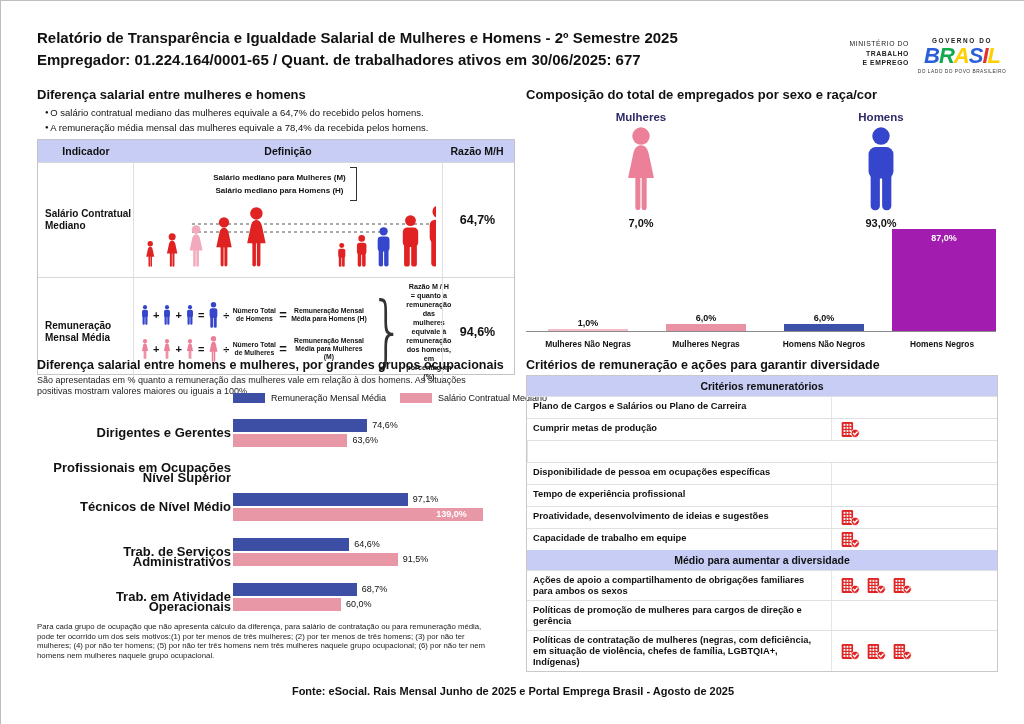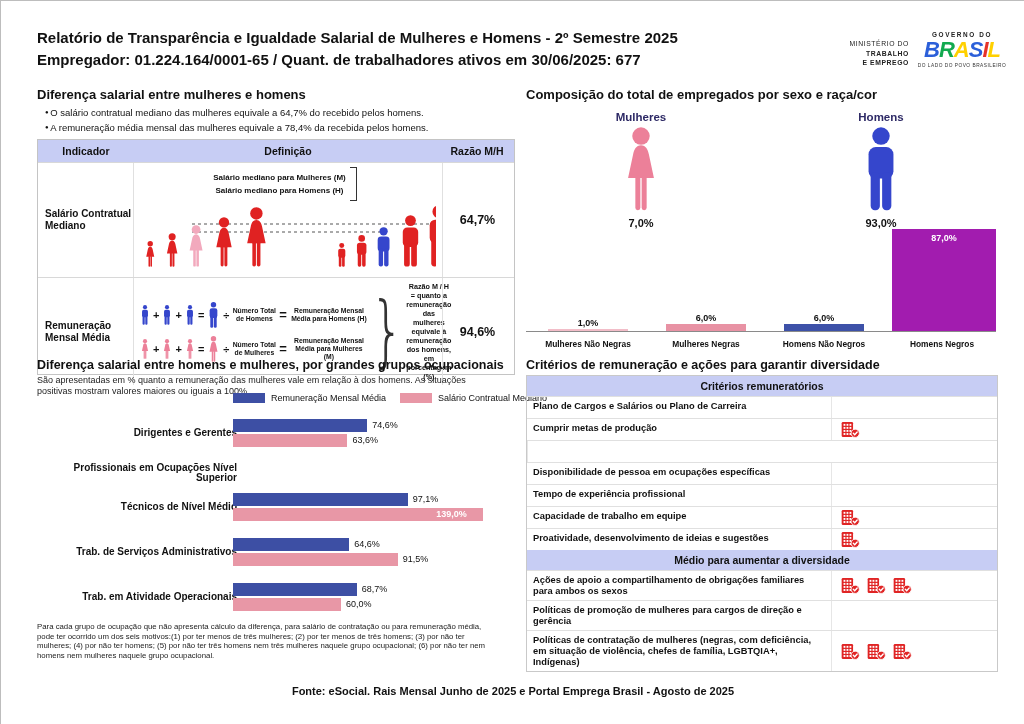--- a/index.html
+++ b/index.html
@@ -4,21 +4,21 @@
 <style>
   html,body{margin:0;padding:0;background:#e8e8e8;}
   .page{position:relative;width:1024px;height:724px;background:#fff;border:1px solid #bdbdbd;
         font-family:"Liberation Sans",sans-serif;color:#111;overflow:hidden;margin:0 auto;}
   .abs{position:absolute;}
   
   .h-title{left:36px;top:28px;font-size:15px;font-weight:bold;}
   .h-sub{left:36px;top:50px;font-size:15px;font-weight:bold;}
   .ministry{left:824px;top:38px;width:84px;text-align:right;font-size:6.8px;line-height:9.5px;color:#222;letter-spacing:.6px;}
   .ministry .b{font-weight:bold;}
-  .gov{left:916px;top:30px;width:90px;text-align:center;}
+  .gov{left:916px;top:36px;width:90px;text-align:center;}
   .gov-top{font-size:6.4px;font-weight:bold;letter-spacing:1.6px;color:#222;}
   .gov-brand{font-size:22px;font-weight:800;letter-spacing:-1px;line-height:24px;font-style:italic;}
   .gov-tag{font-size:4.8px;letter-spacing:.5px;color:#333;margin-top:1px;white-space:nowrap;}
   
   .sec-title{font-size:13px;font-weight:bold;}
   .sec-title2{font-size:12.5px;font-weight:bold;}
   
   .bullets{left:44px;top:104px;width:460px;font-size:9.5px;line-height:15px;}
   .bullets div::before{content:"● ";font-size:6px;vertical-align:2px;}
   
@@ -50,21 +50,21 @@
   .comp-group{position:absolute;bottom:18px;width:100px;text-align:center;}
   .comp-bar{margin:0 auto;width:80px;position:relative;}
   .comp-val{font-size:9px;font-weight:bold;margin-bottom:1px;}
   .comp-val-in{position:absolute;top:4px;left:0;right:0;color:#fff;font-size:9px;font-weight:bold;text-align:center;}
   .comp-cat{position:absolute;bottom:0;width:110px;text-align:center;font-size:8.4px;font-weight:bold;}
   
   .occ-sub{left:36px;top:374px;width:442px;font-size:9px;line-height:11px;color:#222;}
   .legend{left:232px;top:392px;display:flex;align-items:center;gap:6px;font-size:9px;}
   .sw{width:32px;height:10px;display:inline-block;}
   .occ-chart{left:36px;top:410px;width:474px;height:205px;}
-  .occ-label{position:absolute;left:8px;width:192px;text-align:right;font-size:10px;font-weight:bold;line-height:10px;}
+  .occ-label{position:absolute;left:2px;width:192px;text-align:right;font-size:13px;font-weight:bold;line-height:10px;}
   .occ-bar{position:absolute;height:13px;}
   .occ-val{position:absolute;font-size:9px;height:13px;line-height:13px;}
   .footnote{left:36px;top:621px;width:452px;font-size:7.8px;line-height:9.6px;color:#222;}
   
   .crit-table{left:525px;top:374px;width:470px;border:1px solid #c9c9c9;font-size:9.3px;}
   .crit-head{background:#c7cdf4;height:20px;display:flex;align-items:center;justify-content:center;font-weight:bold;font-size:10.5px;}
   .crit-row{display:flex;border-top:1px solid #e0e0e0;min-height:21px;}
   .crit-label{width:292px;padding:4px 6px 3px 6px;font-weight:bold;line-height:11px;}
   .crit-icons{flex:1;border-left:1px solid #e6e6e6;display:flex;align-items:center;gap:7px;padding-left:9px;}
   
@@ -393,20 +393,42 @@
       </div>
       <div class="crit-row">
         <div class="crit-label">Disponibilidade de pessoa em ocupações específicas</div>
         <div class="crit-icons"></div>
       </div>
       <div class="crit-row">
         <div class="crit-label">Tempo de experiência profissional</div>
         <div class="crit-icons"></div>
       </div>
       <div class="crit-row">
+        <div class="crit-label">Proatividade, desenvolvimento de ideias e sugestões</div>
+        <div class="crit-icons">
+          <svg width="19" height="17" viewBox="0 0 23 20">
+    <rect x="0.8" y="0.8" width="13.8" height="18.4" rx="1.6" fill="#e02424"></rect>
+            <rect x="3.1" y="3.2" width="2.2" height="2.3" fill="#fff"></rect>
+            <rect x="6.7" y="3.2" width="2.2" height="2.3" fill="#fff"></rect>
+            <rect x="10.3" y="3.2" width="2.2" height="2.3" fill="#fff"></rect>
+            <rect x="3.1" y="6.9" width="2.2" height="2.3" fill="#fff"></rect>
+            <rect x="6.7" y="6.9" width="2.2" height="2.3" fill="#fff"></rect>
+            <rect x="10.3" y="6.9" width="2.2" height="2.3" fill="#fff"></rect>
+            <rect x="3.1" y="10.600000000000001" width="2.2" height="2.3" fill="#fff"></rect>
+            <rect x="6.7" y="10.600000000000001" width="2.2" height="2.3" fill="#fff"></rect>
+            <rect x="10.3" y="10.600000000000001" width="2.2" height="2.3" fill="#fff"></rect>
+            <rect x="3.1" y="14.3" width="2.2" height="2.3" fill="#fff"></rect>
+            <rect x="6.7" y="14.3" width="2.2" height="2.3" fill="#fff"></rect>
+            <rect x="10.3" y="14.3" width="2.2" height="2.3" fill="#fff"></rect>
+    <circle cx="17.2" cy="14.6" r="5" fill="#e02424" stroke="#fff" stroke-width="1.1"></circle>
+    <path d="M14.9 14.6 l1.7 1.7 l3-3.3" stroke="#fff" stroke-width="1.7" fill="none" stroke-linecap="round"></path>
+          </svg>
+        </div>
+      </div>
+      <div class="crit-row">
         <div class="crit-label">Capacidade de trabalho em equipe</div>
         <div class="crit-icons">
           <svg width="19" height="17" viewBox="0 0 23 20">
     <rect x="0.8" y="0.8" width="13.8" height="18.4" rx="1.6" fill="#e02424"></rect>
             <rect x="3.1" y="3.2" width="2.2" height="2.3" fill="#fff"></rect>
             <rect x="6.7" y="3.2" width="2.2" height="2.3" fill="#fff"></rect>
             <rect x="10.3" y="3.2" width="2.2" height="2.3" fill="#fff"></rect>
             <rect x="3.1" y="6.9" width="2.2" height="2.3" fill="#fff"></rect>
             <rect x="6.7" y="6.9" width="2.2" height="2.3" fill="#fff"></rect>
             <rect x="10.3" y="6.9" width="2.2" height="2.3" fill="#fff"></rect>
@@ -414,42 +436,20 @@
             <rect x="6.7" y="10.600000000000001" width="2.2" height="2.3" fill="#fff"></rect>
             <rect x="10.3" y="10.600000000000001" width="2.2" height="2.3" fill="#fff"></rect>
             <rect x="3.1" y="14.3" width="2.2" height="2.3" fill="#fff"></rect>
             <rect x="6.7" y="14.3" width="2.2" height="2.3" fill="#fff"></rect>
             <rect x="10.3" y="14.3" width="2.2" height="2.3" fill="#fff"></rect>
     <circle cx="17.2" cy="14.6" r="5" fill="#e02424" stroke="#fff" stroke-width="1.1"></circle>
     <path d="M14.9 14.6 l1.7 1.7 l3-3.3" stroke="#fff" stroke-width="1.7" fill="none" stroke-linecap="round"></path>
           </svg>
         </div>
       </div>
-      <div class="crit-row">
-        <div class="crit-label">Proatividade, desenvolvimento de ideias e sugestões</div>
-        <div class="crit-icons">
-          <svg width="19" height="17" viewBox="0 0 23 20">
-    <rect x="0.8" y="0.8" width="13.8" height="18.4" rx="1.6" fill="#e02424"></rect>
-            <rect x="3.1" y="3.2" width="2.2" height="2.3" fill="#fff"></rect>
-            <rect x="6.7" y="3.2" width="2.2" height="2.3" fill="#fff"></rect>
-            <rect x="10.3" y="3.2" width="2.2" height="2.3" fill="#fff"></rect>
-            <rect x="3.1" y="6.9" width="2.2" height="2.3" fill="#fff"></rect>
-            <rect x="6.7" y="6.9" width="2.2" height="2.3" fill="#fff"></rect>
-            <rect x="10.3" y="6.9" width="2.2" height="2.3" fill="#fff"></rect>
-            <rect x="3.1" y="10.600000000000001" width="2.2" height="2.3" fill="#fff"></rect>
-            <rect x="6.7" y="10.600000000000001" width="2.2" height="2.3" fill="#fff"></rect>
-            <rect x="10.3" y="10.600000000000001" width="2.2" height="2.3" fill="#fff"></rect>
-            <rect x="3.1" y="14.3" width="2.2" height="2.3" fill="#fff"></rect>
-            <rect x="6.7" y="14.3" width="2.2" height="2.3" fill="#fff"></rect>
-            <rect x="10.3" y="14.3" width="2.2" height="2.3" fill="#fff"></rect>
-    <circle cx="17.2" cy="14.6" r="5" fill="#e02424" stroke="#fff" stroke-width="1.1"></circle>
-    <path d="M14.9 14.6 l1.7 1.7 l3-3.3" stroke="#fff" stroke-width="1.7" fill="none" stroke-linecap="round"></path>
-          </svg>
-        </div>
-      </div>
       <div class="crit-head">Médio para aumentar a diversidade</div>
       <div class="crit-row">
         <div class="crit-label">Ações de apoio a compartilhamento de obrigações familiares para ambos os sexos</div>
         <div class="crit-icons">
           <svg width="19" height="17" viewBox="0 0 23 20">
     <rect x="0.8" y="0.8" width="13.8" height="18.4" rx="1.6" fill="#e02424"></rect>
             <rect x="3.1" y="3.2" width="2.2" height="2.3" fill="#fff"></rect>
             <rect x="6.7" y="3.2" width="2.2" height="2.3" fill="#fff"></rect>
             <rect x="10.3" y="3.2" width="2.2" height="2.3" fill="#fff"></rect>
             <rect x="3.1" y="6.9" width="2.2" height="2.3" fill="#fff"></rect>

